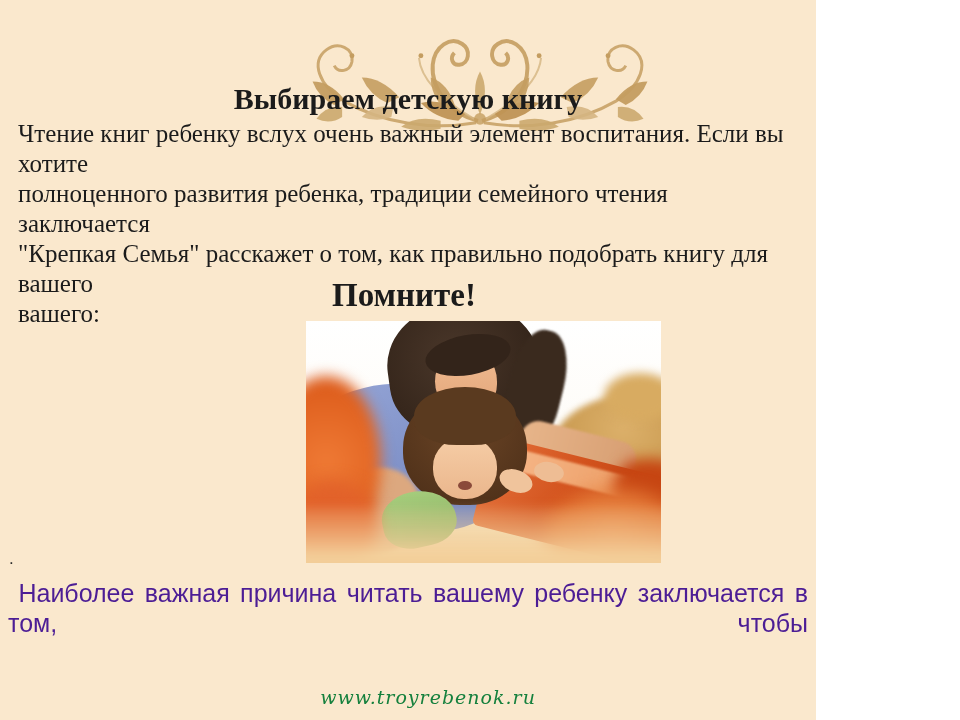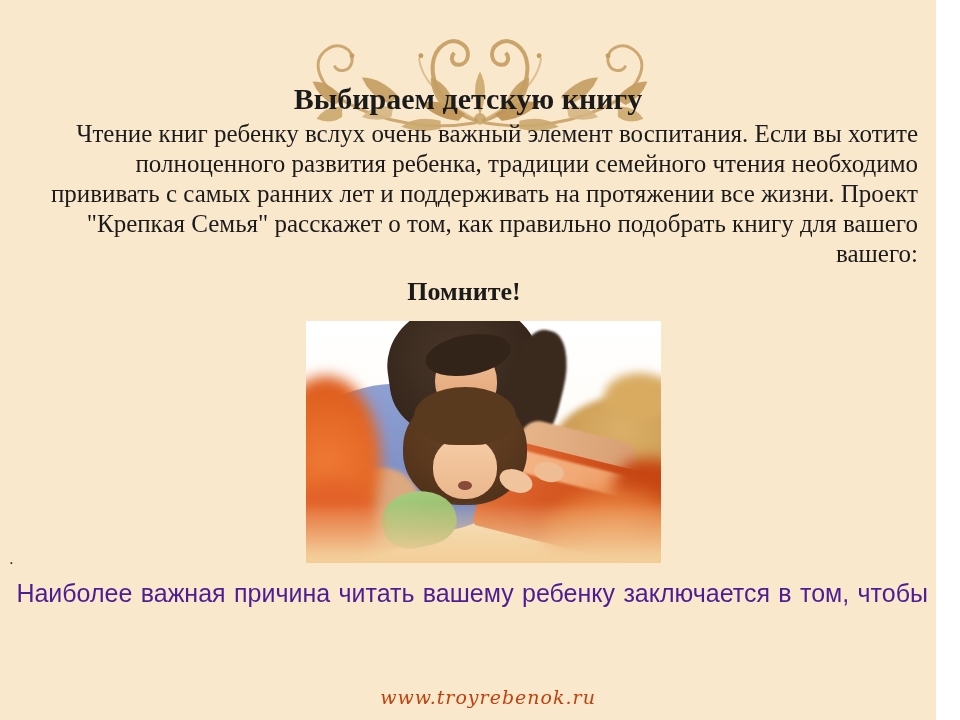--- a/index.html
+++ b/index.html
@@ -1,18 +1,18 @@
 <!DOCTYPE html>
 <html><head>
 <meta charset="utf-8">
 <style>
   html, body { margin: 0; padding: 0; }
   .slide {
     position: relative;
-    width: 936px;
+    width: 816px;
     height: 720px;
     background: #fae8cd;
     overflow: hidden;
     font-family: "Liberation Serif", serif;
     color: #1b1b1b;
   }
 
   
   .ornament {
     position: absolute;
@@ -34,29 +34,29 @@
     font-weight: bold;
     z-index: 2;
   }
   .intro {
     position: absolute;
     left: 18px; right: 18px;
     top: 119px;
     z-index: 2;
     font-size: 25px;
     line-height: 30px;
-    text-align: right;
+    text-align: left;
   }
   .remember {
     position: absolute;
     left: 0; right: 8px;
     top: 277px;
     margin: 0;
     text-align: center;
-    font-size: 26px;
+    font-size: 33px;
     font-weight: bold;
     z-index: 2;
   }
   .stray-period {
     position: absolute;
     left: 9px;
     top: 549px;
     font-family: "Liberation Sans", sans-serif;
     font-size: 17px;
     color: #2a2a2a;
@@ -80,21 +80,21 @@
   .bp-line2 { text-align: left; }
   .watermark {
     position: absolute;
     left: 0; right: 0;
     top: 686px;
     text-align: center;
     font-family: "DejaVu Serif", serif;
     font-style: italic;
     font-size: 19px;
     letter-spacing: 1px;
-    color: #c2410c;
+    color: #15803d;
     z-index: 2;
     padding-left: 40px;
   }
 
   
   .photo {
     position: absolute;
     left: 306px;
     top: 321px;
     width: 355px;
@@ -279,22 +279,21 @@
     <use href="#halfFlourish"></use>
     <use href="#halfFlourish" transform="translate(400,0) scale(-1,1)"></use>
     <path d="M200,96 Q190,70 200,52 Q210,70 200,96 Z" fill="#cba86e" opacity="0.9"></path>
     <circle cx="200" cy="100" r="6" fill="#c49d60" opacity="0.8"></circle>
   </svg>
 
   <h1 class="title">Выбираем детскую книгу</h1>
 
   <div class="intro">
     <div>Чтение книг ребенку вслух очень важный элемент воспитания. Если вы хотите</div>
-    <div>полноценного развития ребенка, традиции семейного чтения необходимо</div>
-    <div>прививать с самых ранних лет и поддерживать на протяжении все жизни. Проект</div>
+    <div>полноценного развития ребенка, традиции семейного чтения заключается</div>
     <div>"Крепкая Семья" расскажет о том, как правильно подобрать книгу для вашего</div>
     <div>вашего:</div>
   </div>
 
   <h2 class="remember">Помните!</h2>
 
   <div class="photo">
     <div class="ph-bg"></div>
     <div class="ph-pillow"></div>
     <div class="ph-pillow2"></div>

